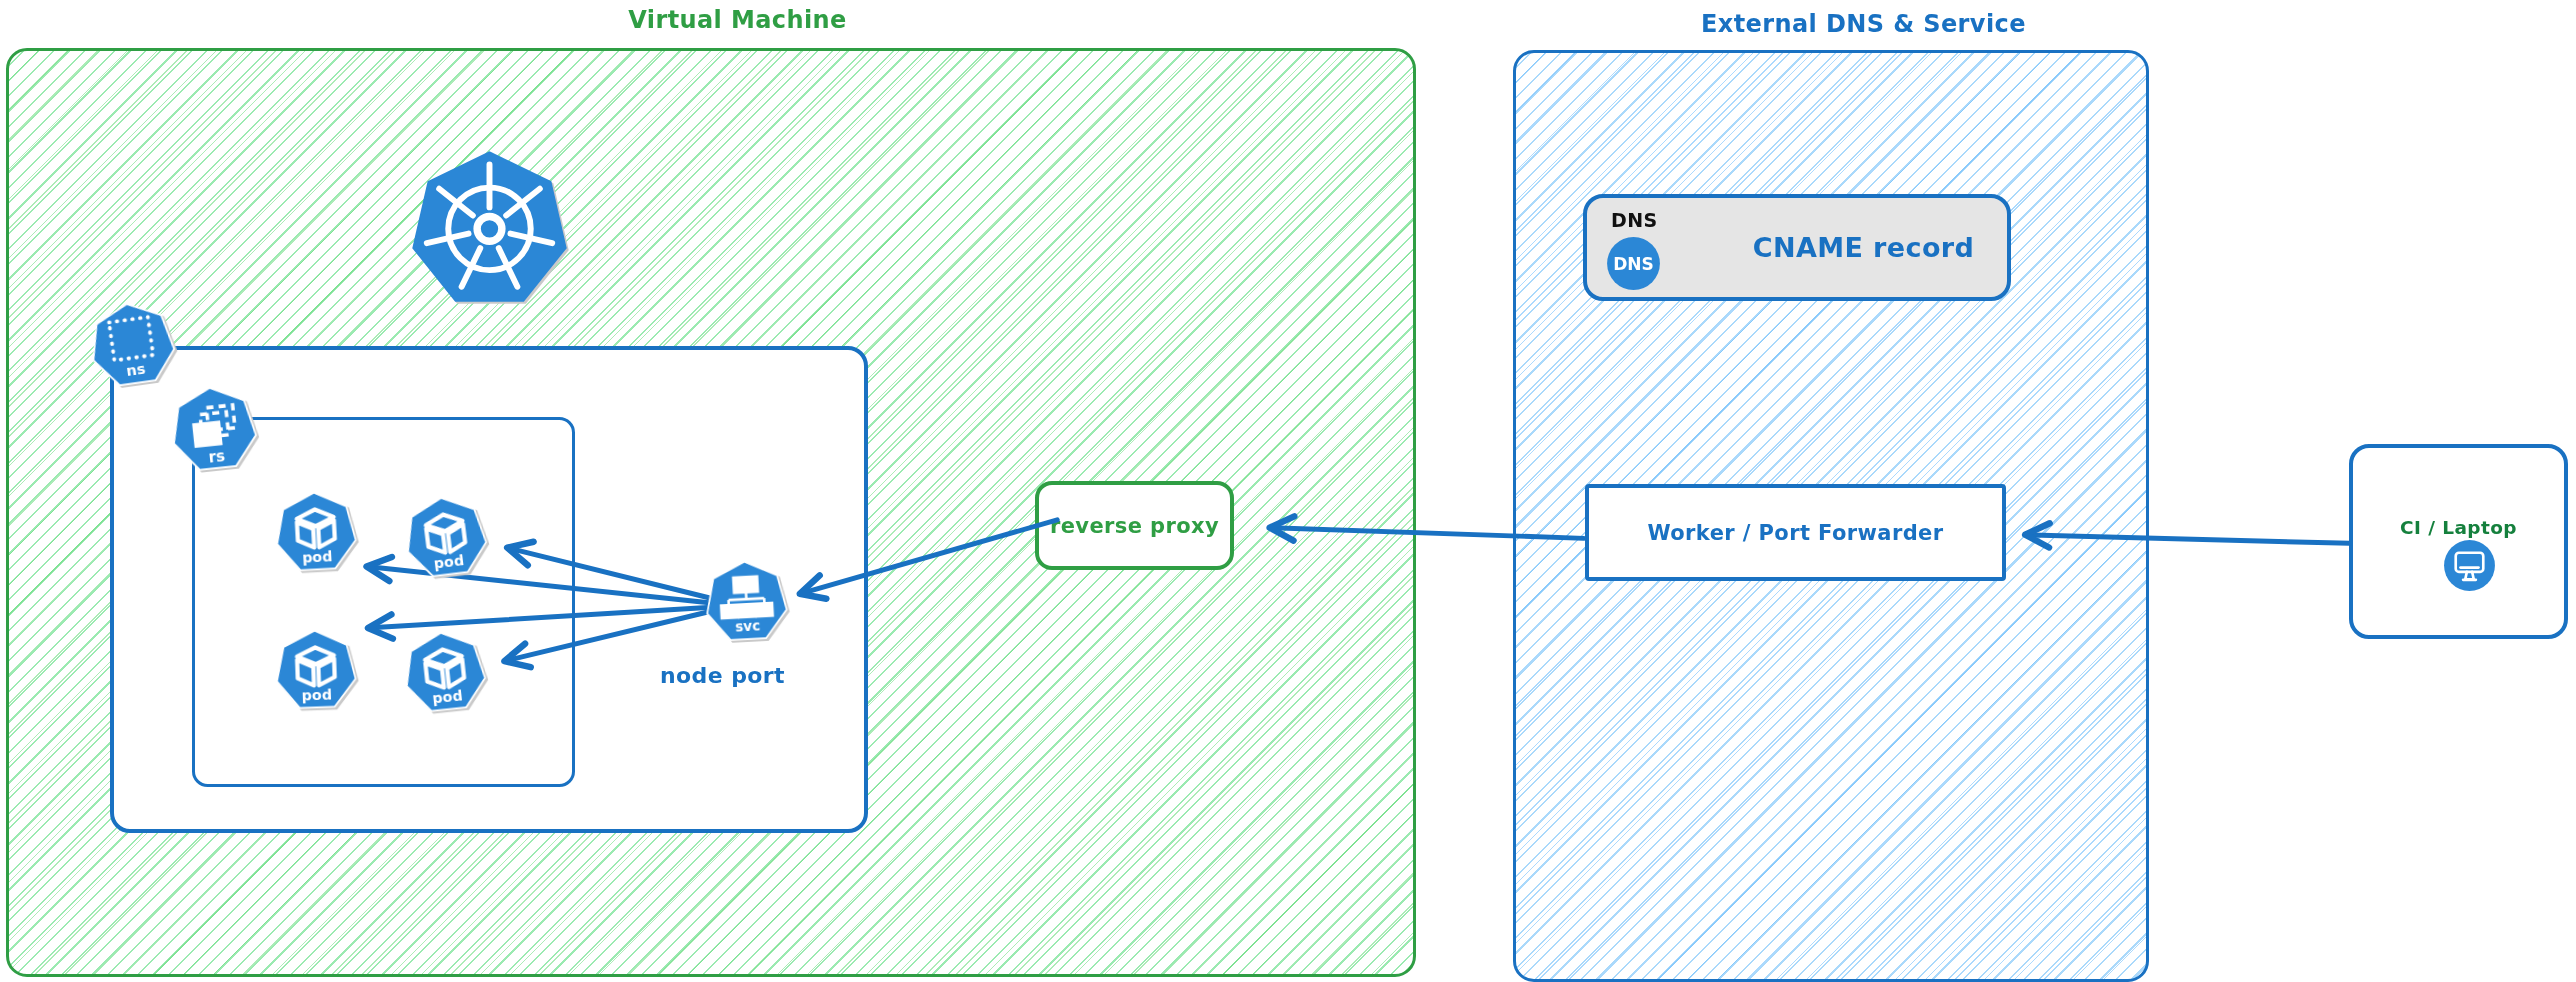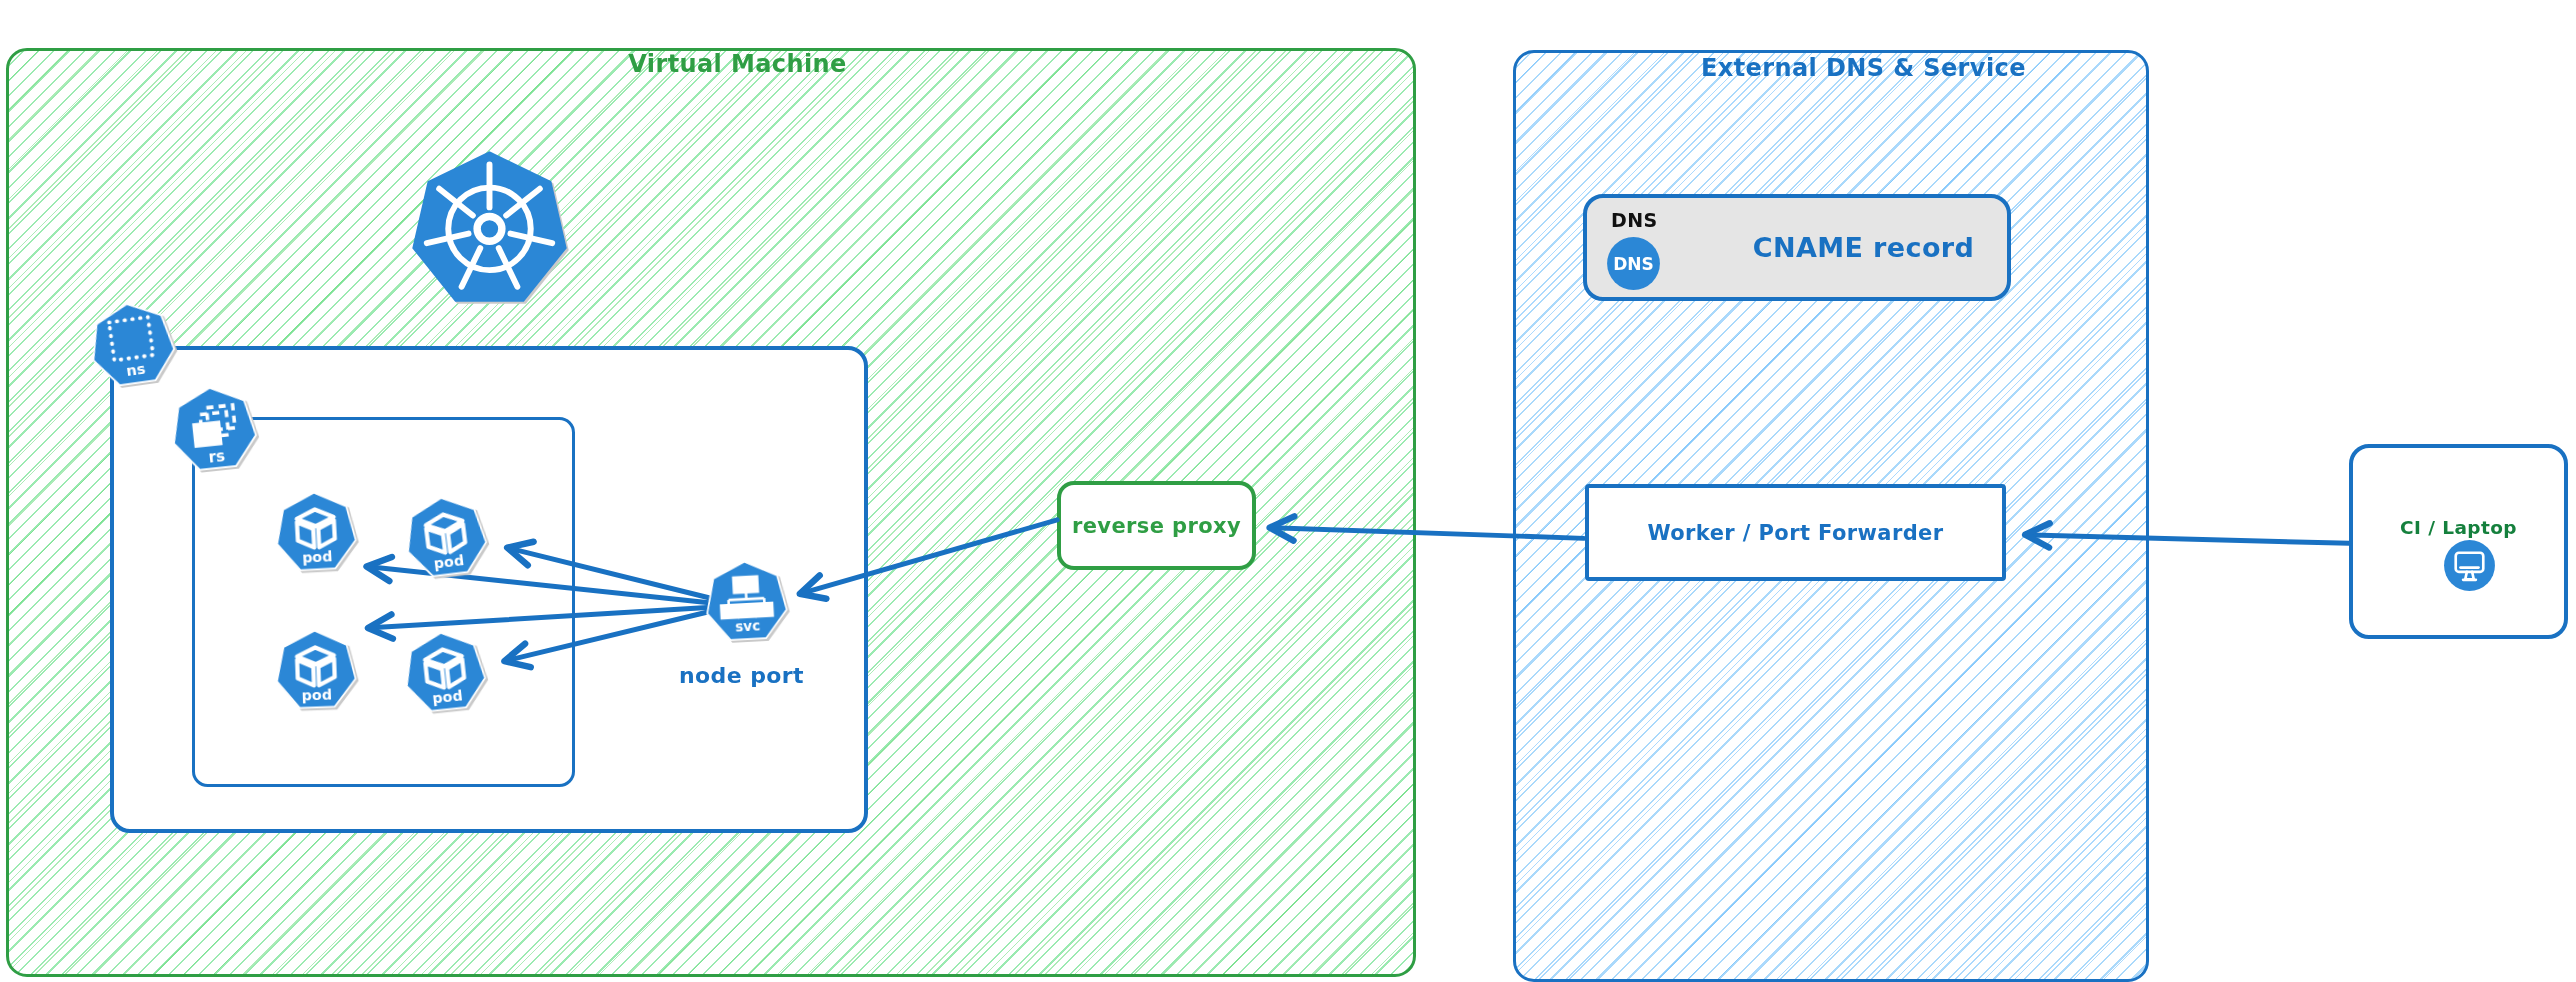--- a/index.html
+++ b/index.html
@@ -18,35 +18,35 @@
       repeating-linear-gradient(135deg,transparent 0 20px,rgba(105,219,124,.55) 20px 21px),
       repeating-linear-gradient(135deg,transparent 0 9.2px,#9beab1 9.2px 10.8px);
   }
   .ext-box{
     left:1513px;top:50px;width:630px;height:926px;
     border:3.6px solid #1971c2;border-radius:21px;
     background:
       repeating-linear-gradient(135deg,transparent 0 20px,rgba(116,192,252,.6) 20px 21px),
       repeating-linear-gradient(135deg,transparent 0 9.2px,#aad9fb 9.2px 10.8px);
   }
-  .title{font-size:24px;white-space:nowrap;text-align:center;margin-top:44px;}
+  .title{font-size:24px;white-space:nowrap;text-align:center;}
   .vm-title{left:624px;top:5.7px;width:227px;color:#2f9e44;}
   .ext-title{left:1701px;top:10px;width:298px;color:#1971c2;}
 
   
   .ns-box{
     left:110px;top:346px;width:758px;height:487px;
     background:#fff;border:4.3px solid #1971c2;border-radius:20px;box-sizing:border-box;
   }
   .rs-box{
     left:192px;top:417px;width:383px;height:370px;
     background:#fff;border:3.6px solid #1971c2;border-radius:15.6px;box-sizing:border-box;
   }
   .proxy-box{
-    left:1057px;top:481px;width:199px;height:89px;
+    left:1035px;top:481px;width:199px;height:89px;
     background:#fff;border:4.3px solid #2f9e44;border-radius:17px;box-sizing:border-box;
     display:flex;align-items:center;justify-content:center;
     color:#2f9e44;font-size:21px;
   }
   .dns-box{
     left:1583px;top:194px;width:428px;height:107px;
     background:#e5e5e5;border:4.3px solid #1971c2;border-radius:20px;box-sizing:border-box;
   }
   .dns-tag{left:24px;top:11.4px;color:#111111;font-size:19px;}
   .cname-label{left:124px;top:0;width:305px;height:98px;display:flex;align-items:center;justify-content:center;color:#1971c2;font-size:27px;}
@@ -54,21 +54,21 @@
     left:1585px;top:484px;width:421px;height:97px;
     background:#fff;border:4.3px solid #1971c2;border-radius:4px;box-sizing:border-box;
     display:flex;align-items:center;justify-content:center;
     color:#1971c2;font-size:21px;
   }
   .ci-box{
     left:2349px;top:444px;width:219px;height:195px;
     background:#fff;border:4.3px solid #1971c2;border-radius:20px;box-sizing:border-box;
   }
   .ci-label{left:0;top:69px;width:100%;text-align:center;color:#15803d;font-size:18.5px;}
-  .nodeport-label{left:635px;top:663px;width:213px;text-align:center;color:#1971c2;font-size:22px;}
+  .nodeport-label{left:616px;top:663px;width:213px;text-align:center;color:#1971c2;font-size:22px;}
 
   
   .icon{filter:drop-shadow(2.8px 2.8px 0 #c9c9c9);}
   .k8s-logo{left:407px;top:148px;}
   .ns-icon{left:89px;top:302px;transform:rotate(-8deg);}
   .rs-icon{left:170px;top:386px;transform:rotate(-6deg);}
   .pod1{left:274px;top:491px;transform:rotate(-3deg);}
   .pod2{left:404px;top:496px;transform:rotate(-7deg);}
   .pod3{left:274px;top:629px;transform:rotate(-2deg);}
   .pod4{left:403px;top:631px;transform:rotate(-6deg);}

